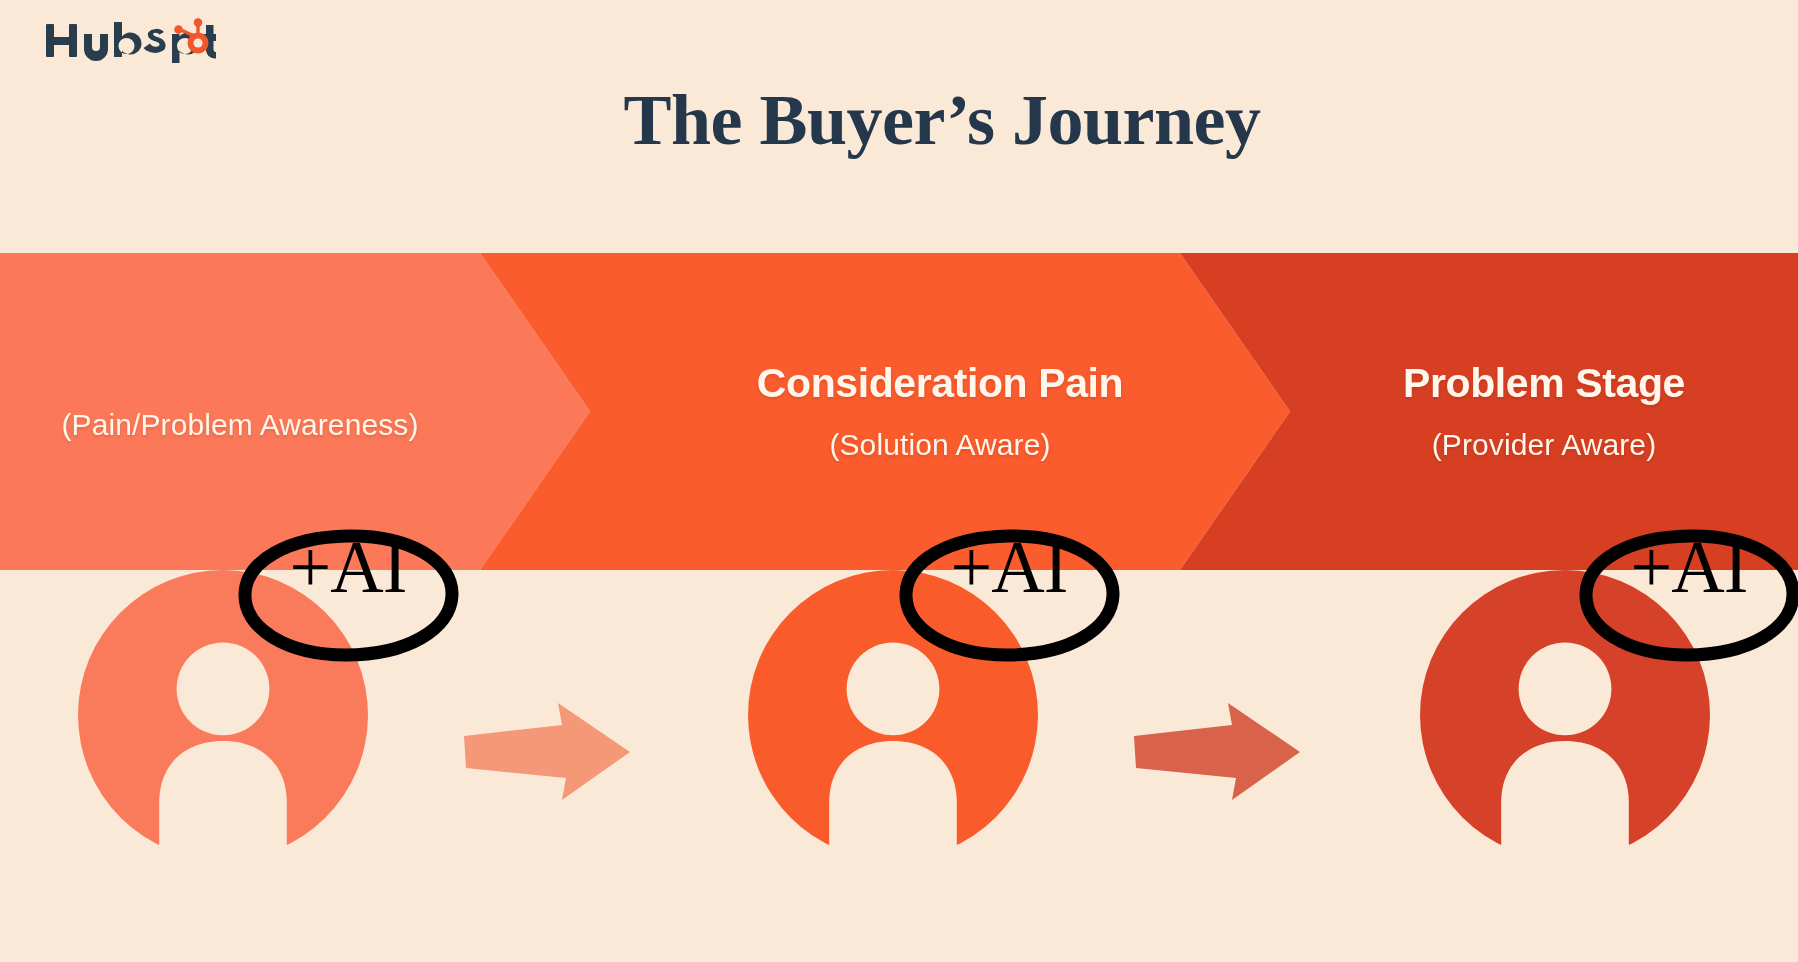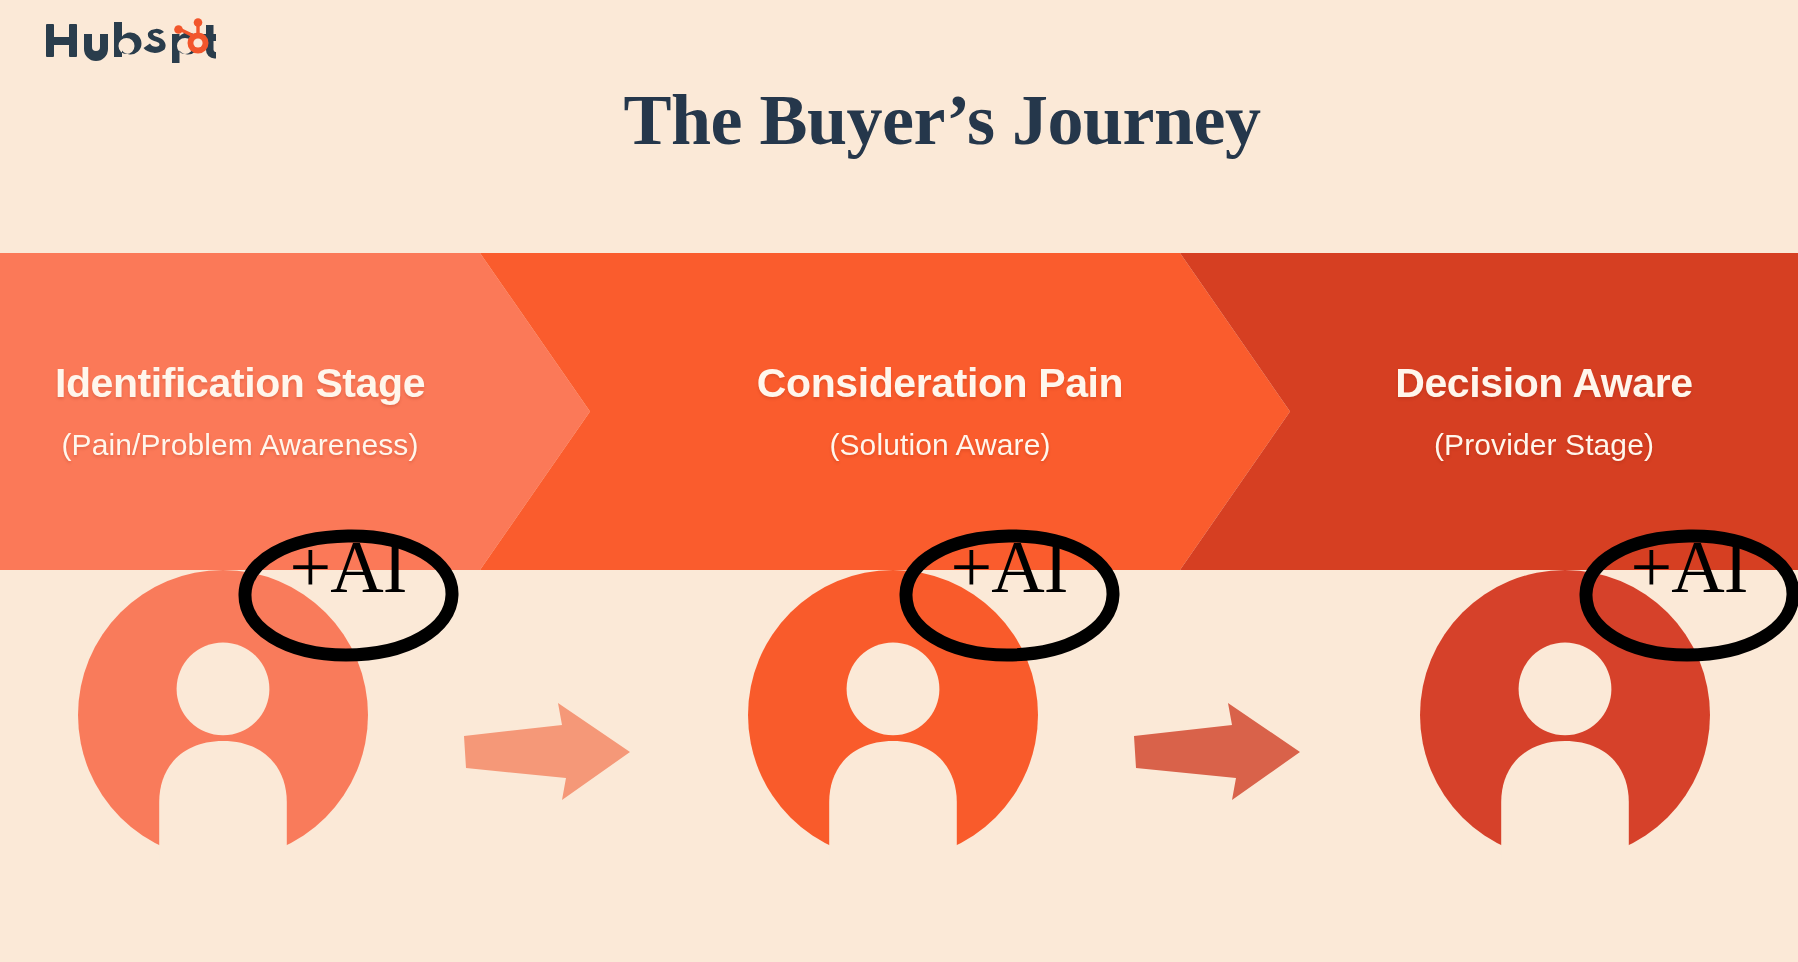--- a/index.html
+++ b/index.html
@@ -178,30 +178,29 @@
   </div>
 
   <div id="page-title" style="color: rgb(37, 55, 75); padding-left: 43px;">The Buyer’s Journey</div>
 
   <div id="banner">
     <div class="seg seg-1" id="seg-1" style="background: rgb(251, 121, 88);"></div>
     <div class="seg seg-2" id="seg-2" style="background: rgb(250, 92, 45);"></div>
     <div class="seg seg-3" id="seg-3" style="background: rgb(214, 63, 34);"></div>
 
     <div class="seg-text" id="seg-text-1">
-      <div class="stage-name">Identification Stage</div>
       <div class="stage-sub">(Pain/Problem Awareness)</div>
     </div>
     <div class="seg-text" id="seg-text-2">
       <div class="stage-name">Consideration Pain</div>
       <div class="stage-sub">(Solution Aware)</div>
     </div>
     <div class="seg-text" id="seg-text-3">
-      <div class="stage-name">Decision Aware</div>
-      <div class="stage-sub">(Provider Stage)</div>
+      <div class="stage-name">Problem Stage</div>
+      <div class="stage-sub">(Provider Aware)</div>
     </div>
   </div>
 
   <div class="avatar" id="avatar-1" style="left:78px; top:570px; width:290px; height:290px;">
     <svg viewBox="0 0 100 100">
       <circle cx="50" cy="50" r="50" class="av-bg" fill="#F97B5B"></circle>
       <circle cx="50" cy="41" r="16" class="av-fg" fill="#FBE9D7"></circle>
       <path d="M50 59 c-14 0 -22 9 -22 21 V100 h44 V80 c0 -12 -8 -21 -22 -21 Z" class="av-fg" fill="#FBE9D7"></path>
     </svg>
   </div>

